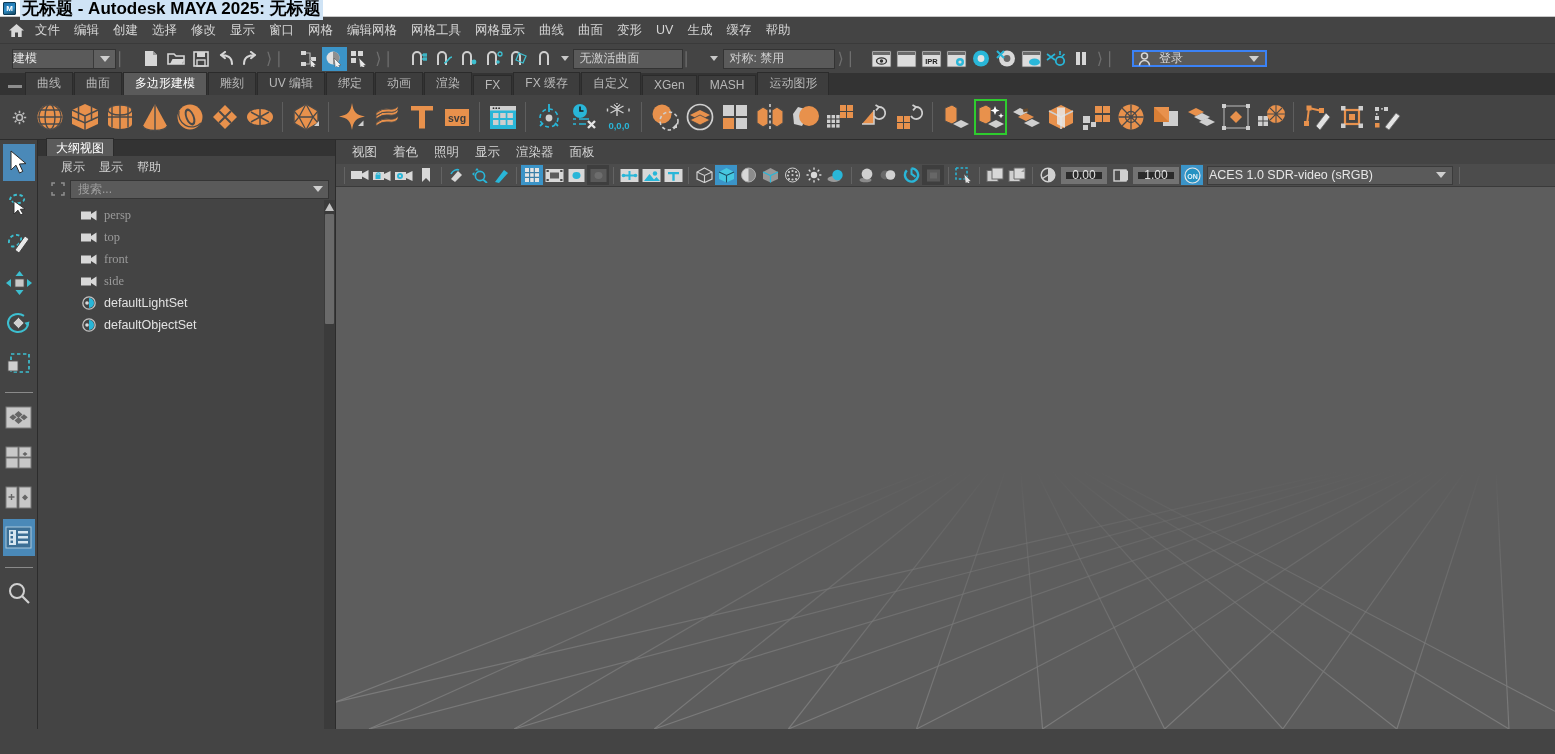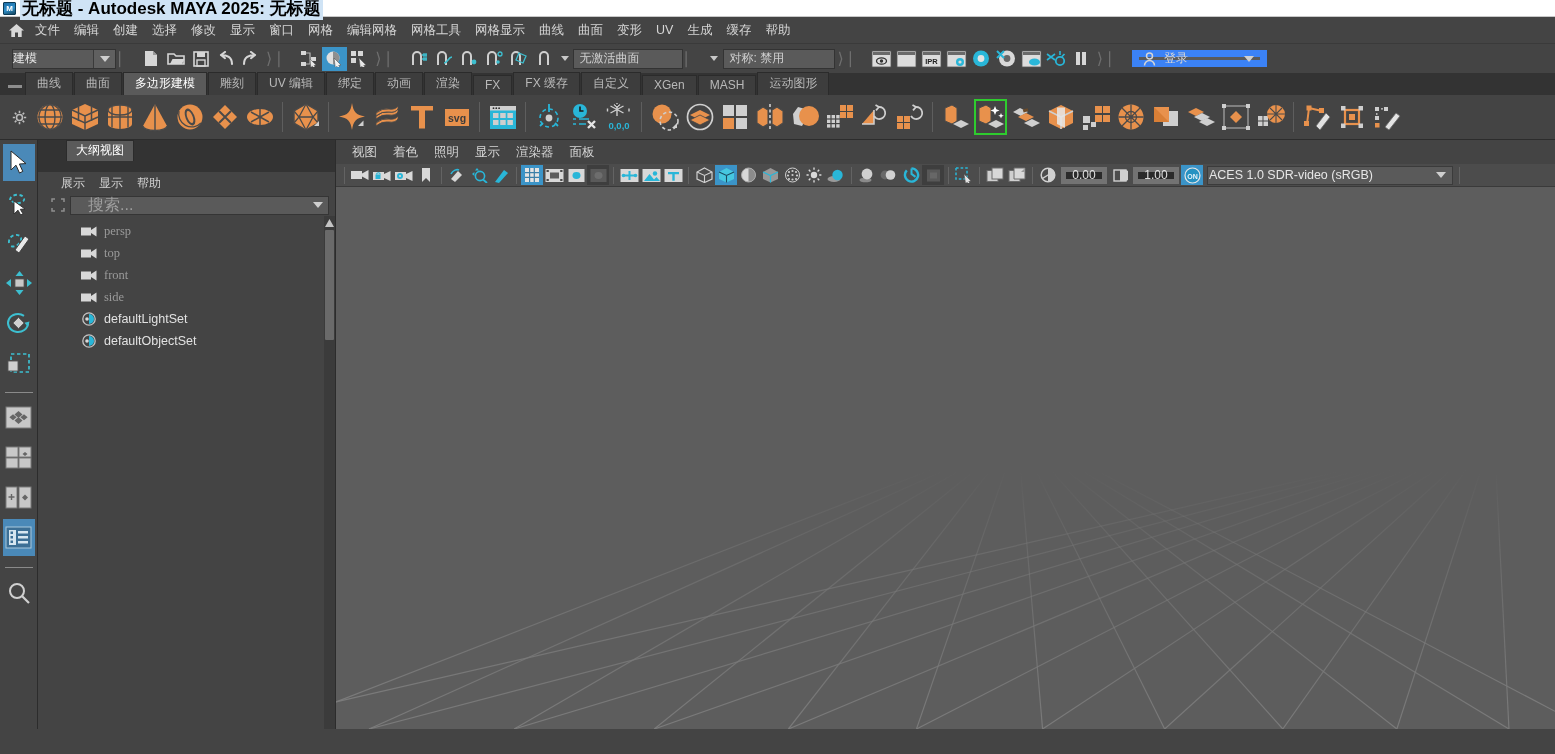--- a/index.html
+++ b/index.html
@@ -51,21 +51,21 @@
   .tb-btn{
     width:25px;height:24px;display:flex;align-items:center;justify-content:center;cursor:default;
   }
   .tb-btn.on{background:#3b94c8;}
   .txtfield{
     height:20px;background:#5a5a5a;border:1px solid #333;font-size:12px;color:#d0d0d0;
     display:flex;align-items:center;padding-left:6px;white-space:nowrap;
   }
   .sep-brk{color:#6e6e6e;font-size:16px;margin:0 3px; user-select:none;}
   .acct{
-    width:135px;height:17px;background:#5a5a5a;border:7px solid #3b82f6;display:flex;align-items:center;
+    width:135px;height:17px;background:#5a5a5a;border:2px solid #3b82f6;display:flex;align-items:center;
     margin-left:4px;
   }
   .acct .nm{flex:1;font-size:12px;color:#d6d6d6;padding-left:4px;}
   
   #shelftabs{
     height:21px;background:#333;display:flex;align-items:flex-end;padding-left:5px;
   }
   #shelftabs .grip{width:20px;height:16px;display:flex;align-items:center;justify-content:center;}
   #shelftabs .tab{
     font-size:12px;color:#b9b9b9;padding:2px 11px 3px;background:#3d3d3d;
@@ -84,29 +84,29 @@
   
   #body{ display:flex; height:589px; background:#444; }
   
   #toolcol{ width:38px;background:#444;display:flex;flex-direction:column;align-items:center;
             padding-top:4px;border-right:1px solid #2c2c2c;}
   #toolcol .tc{width:32px;height:37px;display:flex;align-items:center;justify-content:center;margin-bottom:3px;cursor:default;}
   #toolcol .tc.sel{background:#4a89b8;}
   #toolcol .tc-div{width:28px;height:1px;background:#8a8a8a;margin:8px 0 6px;}
   
   #outliner{width:298px;background:#444;display:flex;flex-direction:column;border-right:1px solid #2c2c2c;}
-  #ol-tabrow{height:32px;background:#333;display:flex;align-items:flex-start;padding-left:28px;}
+  #ol-tabrow{height:16px;background:#333;display:flex;align-items:center;padding-left:8px;}
   #ol-tabrow .otab{font-size:12px;color:#fff;background:#5a5a5a;border:1px solid #2b2b2b;
                    border-bottom:none;padding:1px 9px 2px;}
   #ol-menus{height:22px;display:flex;align-items:center;padding-left:16px;background:#444;}
   #ol-menus .om{font-size:12px;color:#d0d0d0;padding:2px 7px;cursor:default;}
   #ol-search{height:22px;display:flex;align-items:center;padding:0 6px 0 12px;}
   #ol-search .pin{width:16px;height:16px;margin-right:4px;display:flex;align-items:center;justify-content:center;}
   #ol-search .fld{flex:1;height:19px;background:#5a5a5a;border:1px solid #353535;display:flex;align-items:center;}
-  #ol-search .fld .ph{flex:1;font-size:16px;color:#9e9e9e;padding-left:17px;}
+  #ol-search .fld .ph{flex:1;font-size:12px;color:#9e9e9e;padding-left:7px;}
   #ol-search .fld .ar{width:20px;display:flex;align-items:center;justify-content:center;}
   #ol-list{flex:1;background:#444;position:relative;overflow:hidden;padding-top:4px;}
   .ol-row{height:22px;display:flex;align-items:center;padding-left:42px;cursor:default;}
   .ol-row .ico{width:18px;height:14px;margin-right:6px;display:flex;align-items:center;justify-content:center;}
   .ol-row .nm{font-size:12.5px;}
   .ol-row.dim .nm{color:#9a9a9a;font-family:Liberation Serif, serif;}
   .ol-row.brt .nm{color:#e2e2e2;}
   #ol-scroll{position:absolute;top:0;right:0;width:11px;height:100%;background:#3b3b3b;}
   #ol-scroll .thumb{position:absolute;top:14px;left:1px;width:9px;height:110px;background:#6a6a6a;border-radius:1px;}
   #ol-scroll .up{position:absolute;top:1px;left:0;width:11px;height:12px;display:flex;align-items:center;justify-content:center;}

